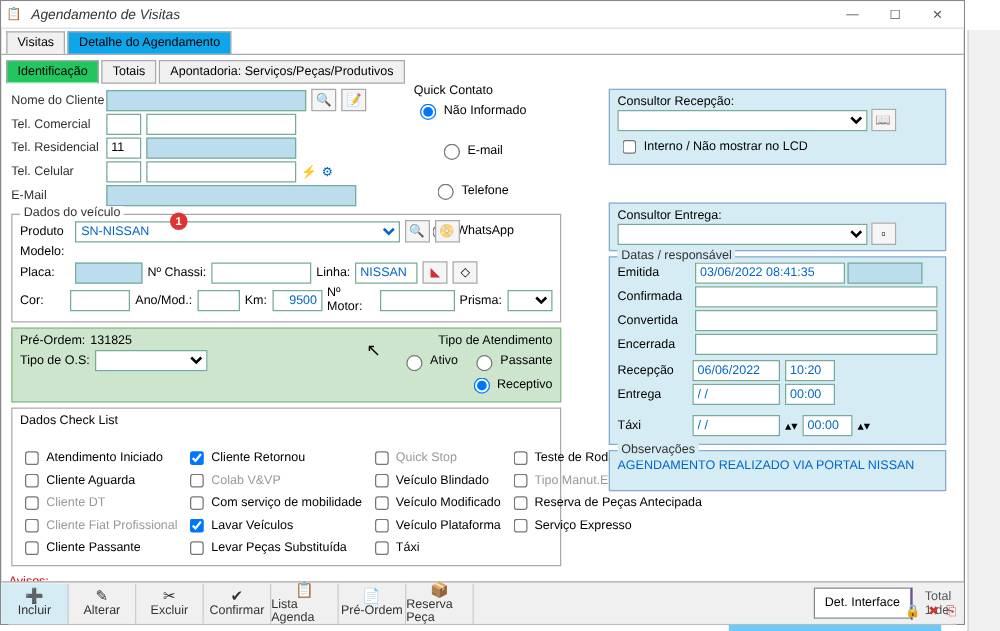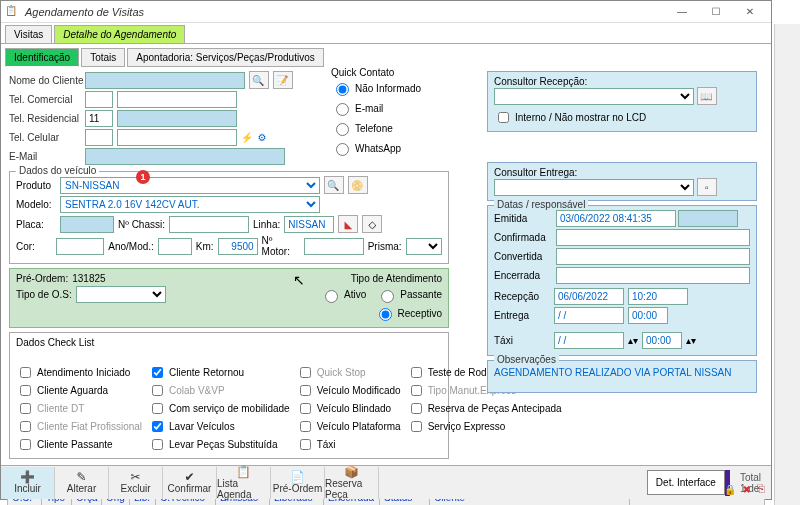--- a/index.html
+++ b/index.html
@@ -4,21 +4,21 @@
 <style>
 * { box-sizing: border-box; font-family: Tahoma, Arial, sans-serif; font-size: 10px; }
 body { margin: 0; background: #fff; width: 800px; height: 505px; overflow: hidden; position: relative; }
 .window { position: absolute; left: 0; top: 0; width: 772px; height: 500px; background: #fff; border: 1px solid #888; }
 .titlebar { height: 22px; background: #fff; display: flex; align-items: center; padding: 0 4px; border-bottom: 1px solid #ddd; }
 .titlebar .icon { width: 14px; height: 14px; margin-right: 6px; }
 .titlebar .title { flex: 1; font-size: 11px; color: #333; font-style: italic; }
 .titlebar .winbtn { width: 34px; height: 20px; display: flex; align-items: center; justify-content: center; color: #555; }
 .tabs-main { display: flex; padding: 2px 4px 0 4px; border-bottom: 1px solid #aaa; }
 .tab-main { padding: 3px 8px; border: 1px solid #aaa; border-bottom: none; background: #f0f0f0; margin-right: 2px; font-size: 10px; }
-.tab-main.active { background: #bef264; font-style: italic; }
+.tab-main.active { background: #0ea5e9; }
 .tabs-sub { display: flex; padding: 2px 4px 0 4px; margin-top: 2px; }
 .tab-sub { padding: 3px 8px; border: 1px solid #aaa; background: #f0f0f0; margin-right: 2px; font-size: 10px; }
 .tab-sub.active { background: #22c55e; border-bottom-color: #fff; }
 .content { padding: 4px 8px; position: relative; }
 .row { display: flex; align-items: center; margin-bottom: 2px; gap: 4px; }
 .label { width: 72px; color: #333; white-space: nowrap; }
 input[type=text], .input { height: 17px; border: 1px solid #7a9; padding: 0 3px; background: #fff; font-size: 10px; }
 .redacted { background: #bde !important; }
 .btn-icon { width: 20px; height: 18px; border: 1px solid #aaa; background: #f5f5f5; display: inline-flex; align-items: center; justify-content: center; }
 .left-col { width: 440px; float: left; }
@@ -27,41 +27,41 @@
 .group.blue { background: #d6ecf5; border-color: #8ac; }
 .group-title { position: absolute; top: -7px; left: 6px; background: inherit; padding: 0 3px; font-size: 10px; color: #333; background-color: #fff; }
 .group.blue .group-title { background-color: #d6ecf5; }
 .greenbox { background: #cce5cc; border: 1px solid #8b8; padding: 4px 6px; margin-top: 4px; }
 .checklist-box { border: 1px solid #aaa; padding: 4px 6px; margin-top: 4px; }
 .chk-grid { display: flex; gap: 6px; }
 .chk-col { flex: 1; }
 .chk { display: flex; align-items: center; gap: 3px; margin-bottom: 1px; white-space: nowrap; }
 .chk input { width: 11px; height: 11px; }
 .chk.grey { color: #999; }
-.radio-grp { display: flex; flex-direction: column; gap: 4px; }
+.radio-grp { display: flex; flex-direction: column; gap: 16px; align-items: center; }
 .radio-row { display: flex; align-items: center; gap: 3px; }
 .dates-grid { display: grid; grid-template-columns: 60px 1fr; gap: 2px; align-items: center; }
 .dates-grid input { width: 100%; }
 select { height: 17px; border: 1px solid #7a9; background: #fff; font-size: 10px; padding: 0; }
 .avisos { margin: 3px 6px 0 6px; }
 .avisos-label { color: #c00; font-size: 10px; margin-top: 24px; }
 .os-table { margin: 1px 6px; }
 .os-header { display: flex; background: #f0f0f0; border: 1px solid #bbb; }
 .os-header div { padding: 2px 4px; border-right: 1px solid #bbb; color: #1040c0; font-size: 10px; }
 .os-row { display: flex; height: 14px; }
 .os-row .seg1 { width: 576px; background: #fff; }
 .os-row .seg2 { width: 170px; background: #6ecafc; }
 .toolbar { position: absolute; bottom: 0; left: 0; right: 0; height: 34px; border-top: 1px solid #aaa; background: #f0f0f0; display: flex; align-items: center; }
 .tbtn { display: flex; flex-direction: column; align-items: center; justify-content: center; width: 54px; height: 32px; border-right: 1px solid #ccc; font-size: 9px; color: #333; }
 .tbtn.active { background: #d6ecf5; }
 .tbtn .ic { font-size: 12px; line-height: 1; }
 .right-tools { position: absolute; right: 6px; bottom: 4px; display: flex; gap: 6px; align-items: center; }
 .det-btn { border: 1px solid #888; background: #fff; padding: 6px 8px; font-size: 10px; }
 .badge { position: absolute; width: 14px; height: 14px; background: #d33; color: #fff; border-radius: 50%; display: flex; align-items: center; justify-content: center; font-size: 9px; font-weight: bold; }
-.total-box { border-left: 5px solid #4c1d95; padding: 2px 10px; font-size: 9px; color: #555; }
+.total-box { border-left: 1px solid #4c1d95; padding: 2px 10px; font-size: 9px; color: #555; }
 .sidestrip { position: absolute; right: 0; top: 24px; bottom: 0; width: 26px; background: #f0f0f0; border-left: 1px solid #ccc; }
 .cursor { position: absolute; left: 293px; top: 272px; font-size: 14px; color: #000; pointer-events: none; }
 </style>
 </head>
 <body>
 
 <div class="sidestrip"></div>
 
 <div class="window">
   <div class="titlebar">
@@ -138,21 +138,20 @@
         <span class="group-title">Dados do veículo</span>
         <span class="badge" style="left:126px; top:-2px">1</span>
         <div class="row">
           <span style="width:40px">Produto</span>
           <select style="width:260px;color:#06c"><option>SN-NISSAN</option></select>
           <span class="btn-icon">🔍</span>
           <span class="btn-icon" style="color:#06c">📀</span>
         </div>
         <div class="row">
           <span style="width:40px">Modelo:</span>
-          <select style="width:260px;color:#06c"><option>SENTRA 2.0 16V 142CV AUT.</option></select>
         </div>
         <div class="row">
           <span style="width:40px">Placa:</span>
           <input type="text" class="input redacted" style="width: 54px;">
           <span>Nº Chassi:</span>
           <input type="text" class="input" style="width: 80px;">
           <span>Linha:</span>
           <input type="text" class="input" style="width: 50px; color: rgb(0, 102, 204);" value="NISSAN">
           <span class="btn-icon" style="color:#c33">◣</span>
           <span class="btn-icon">◇</span>
@@ -250,25 +249,25 @@
                 <span>Levar Peças Substituída</span>
               </label>
             </div>
           <div class="chk-col" id="chkcol3">
               <label class="chk grey">
                 <input type="checkbox" style="">
                 <span>Quick Stop</span>
               </label>
               <label class="chk">
                 <input type="checkbox" style="">
+                <span>Veículo Blindado</span>
+              </label>
+              <label class="chk">
+                <input type="checkbox" style="">
                 <span>Veículo Modificado</span>
-              </label>
-              <label class="chk">
-                <input type="checkbox" style="">
-                <span>Veículo Blindado</span>
               </label>
               <label class="chk">
                 <input type="checkbox" style="">
                 <span>Veículo Plataforma</span>
               </label>
               <label class="chk">
                 <input type="checkbox" style="">
                 <span>Táxi</span>
               </label>
             </div>
@@ -322,21 +321,21 @@
           <span>Confirmada</span>
             <input type="text" class="input" style="">
           <span>Convertida</span>
             <input type="text" class="input" style="">
           <span>Encerrada</span>
             <input type="text" class="input" style="">
         </div>
         <div class="row" style="margin-top:4px">
           <span style="width:56px">Recepção</span>
           <input type="text" class="input" style="width: 70px; color: rgb(0, 102, 204);" value="06/06/2022">
-          <input type="text" class="input" style="width: 60px; color: rgb(0, 102, 204);" value="10:20">
+          <input type="text" class="input" style="width: 40px; color: rgb(0, 102, 204);" value="10:20">
         </div>
         <div class="row">
           <span style="width:56px">Entrega</span>
           <input type="text" class="input" style="width: 70px; color: rgb(0, 102, 204);" value="/ /">
           <input type="text" class="input" style="width: 40px; color: rgb(0, 102, 204);" value="00:00">
         </div>
         <div class="row" style="margin-top:8px">
           <span style="width:56px">Táxi</span>
           <input type="text" class="input" style="width: 70px; color: rgb(0, 102, 204);" value="/ /">
           <span>▴▾</span>

